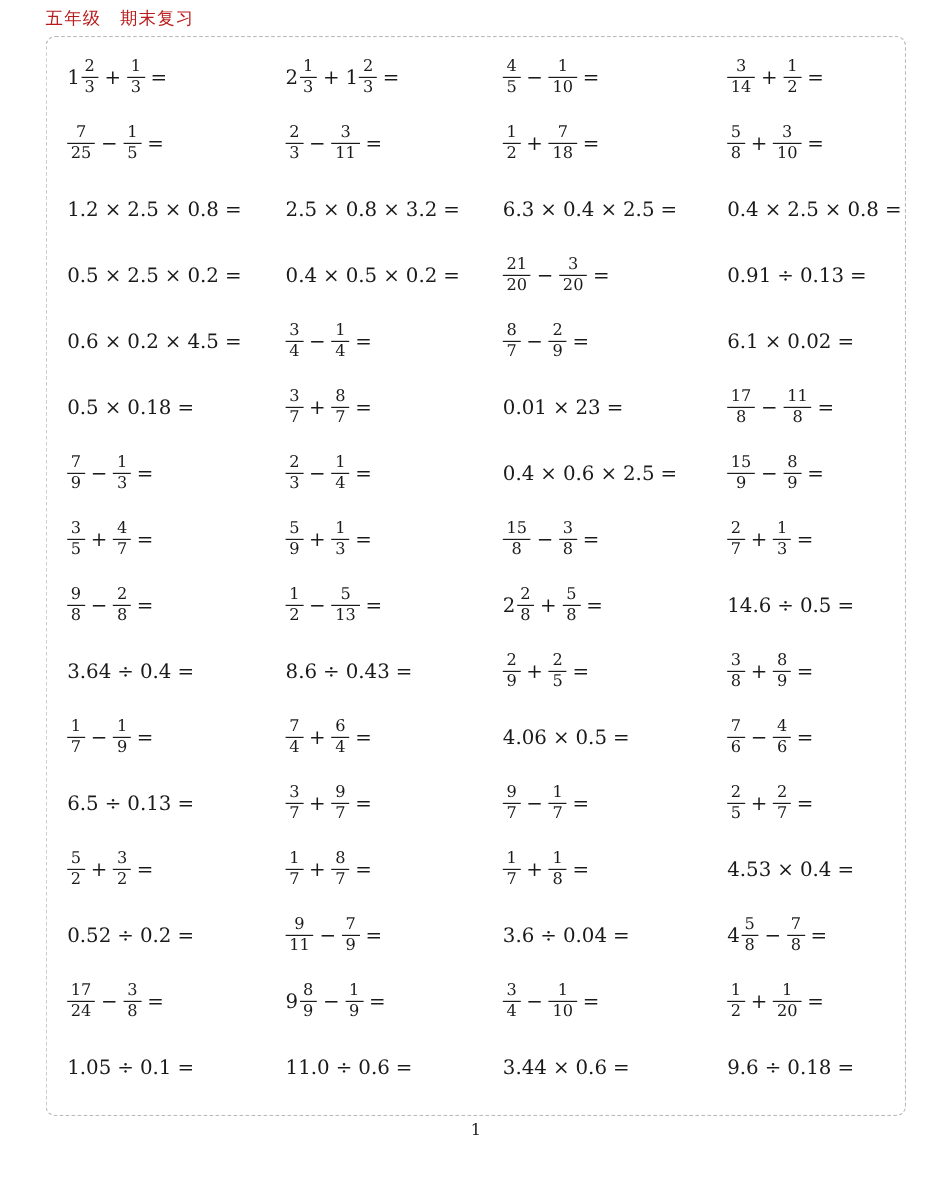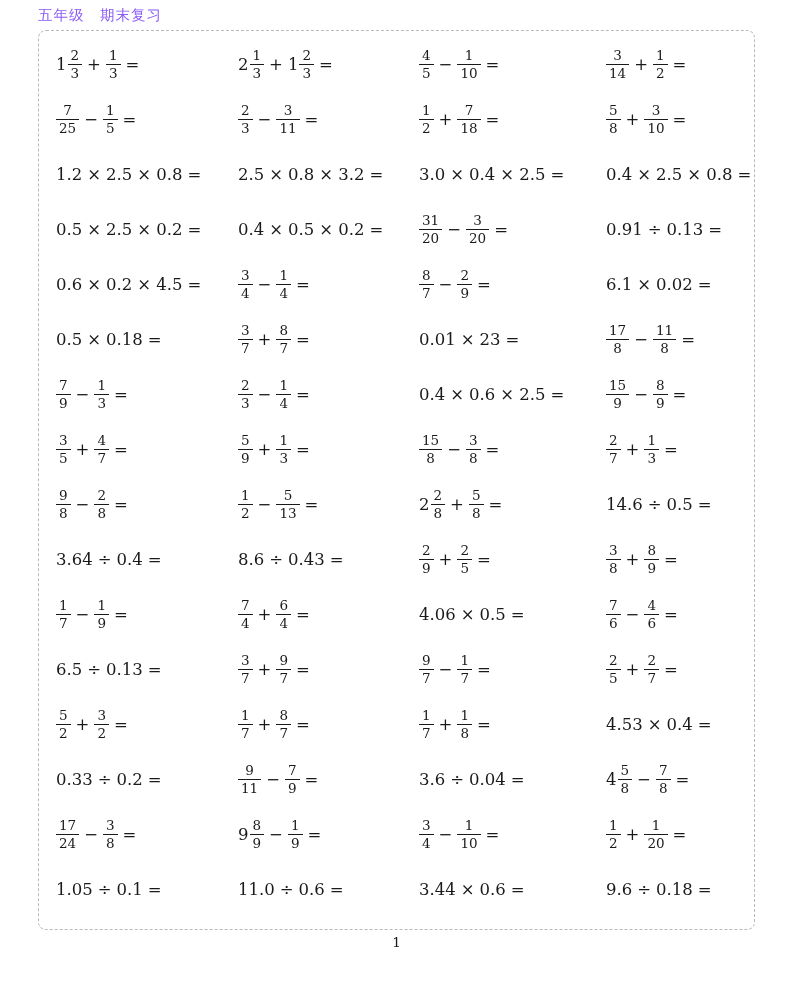--- a/index.html
+++ b/index.html
@@ -9,21 +9,21 @@
     font-family: "DejaVu Serif", "Liberation Serif", serif;
     color: #1a1a1a;
     position: relative;
     overflow: hidden;
   }
   .header {
     position: absolute;
     left: 38px; top: 6px;
     font-size: 14.5px;
     letter-spacing: 1px;
-    color: #8b5cf6;
+    color: #b91c1c;
   }
   .sheet {
     position: absolute;
     left: 38px; top: 30px;
     width: 717px; height: 900px;
     border: 1px dashed #b9b9b9;
     border-radius: 8px;
     box-sizing: border-box;
   }
   .grid {
@@ -180,21 +180,21 @@
       </div>
       <div class="cell">
         <span class="txt">2.5</span>
         <span class="op">×</span>
         <span class="txt">0.8</span>
         <span class="op">×</span>
         <span class="txt">3.2</span>
         <span class="op">=</span>
       </div>
       <div class="cell">
-        <span class="txt">3.0</span>
+        <span class="txt">6.3</span>
         <span class="op">×</span>
         <span class="txt">0.4</span>
         <span class="op">×</span>
         <span class="txt">2.5</span>
         <span class="op">=</span>
       </div>
       <div class="cell">
         <span class="txt">0.4</span>
         <span class="op">×</span>
         <span class="txt">2.5</span>
@@ -213,21 +213,21 @@
       <div class="cell">
         <span class="txt">0.4</span>
         <span class="op">×</span>
         <span class="txt">0.5</span>
         <span class="op">×</span>
         <span class="txt">0.2</span>
         <span class="op">=</span>
       </div>
       <div class="cell">
         <span class="frac">
-          <span class="num">31</span>
+          <span class="num">21</span>
           <span class="den">20</span>
         </span>
         <span class="op">−</span>
         <span class="frac">
           <span class="num">3</span>
           <span class="den">20</span>
         </span>
         <span class="op">=</span>
       </div>
       <div class="cell">
@@ -601,21 +601,21 @@
         </span>
         <span class="op">=</span>
       </div>
       <div class="cell">
         <span class="txt">4.53</span>
         <span class="op">×</span>
         <span class="txt">0.4</span>
         <span class="op">=</span>
       </div>
       <div class="cell">
-        <span class="txt">0.33</span>
+        <span class="txt">0.52</span>
         <span class="op">÷</span>
         <span class="txt">0.2</span>
         <span class="op">=</span>
       </div>
       <div class="cell">
         <span class="frac">
           <span class="num">9</span>
           <span class="den">11</span>
         </span>
         <span class="op">−</span>

